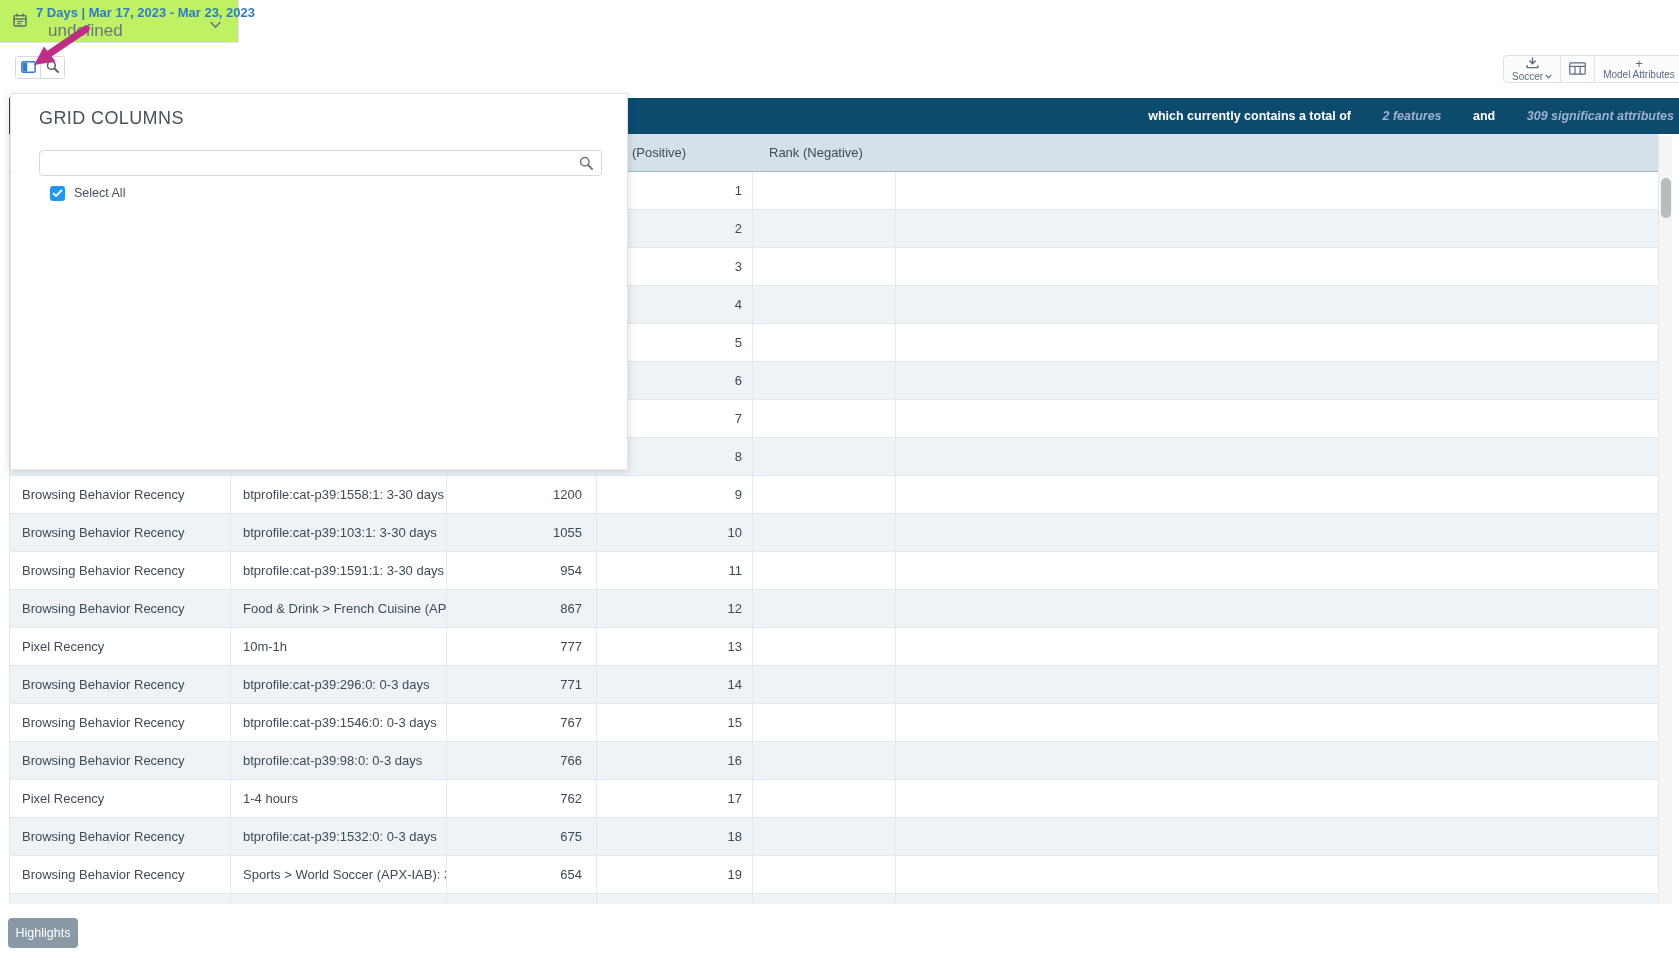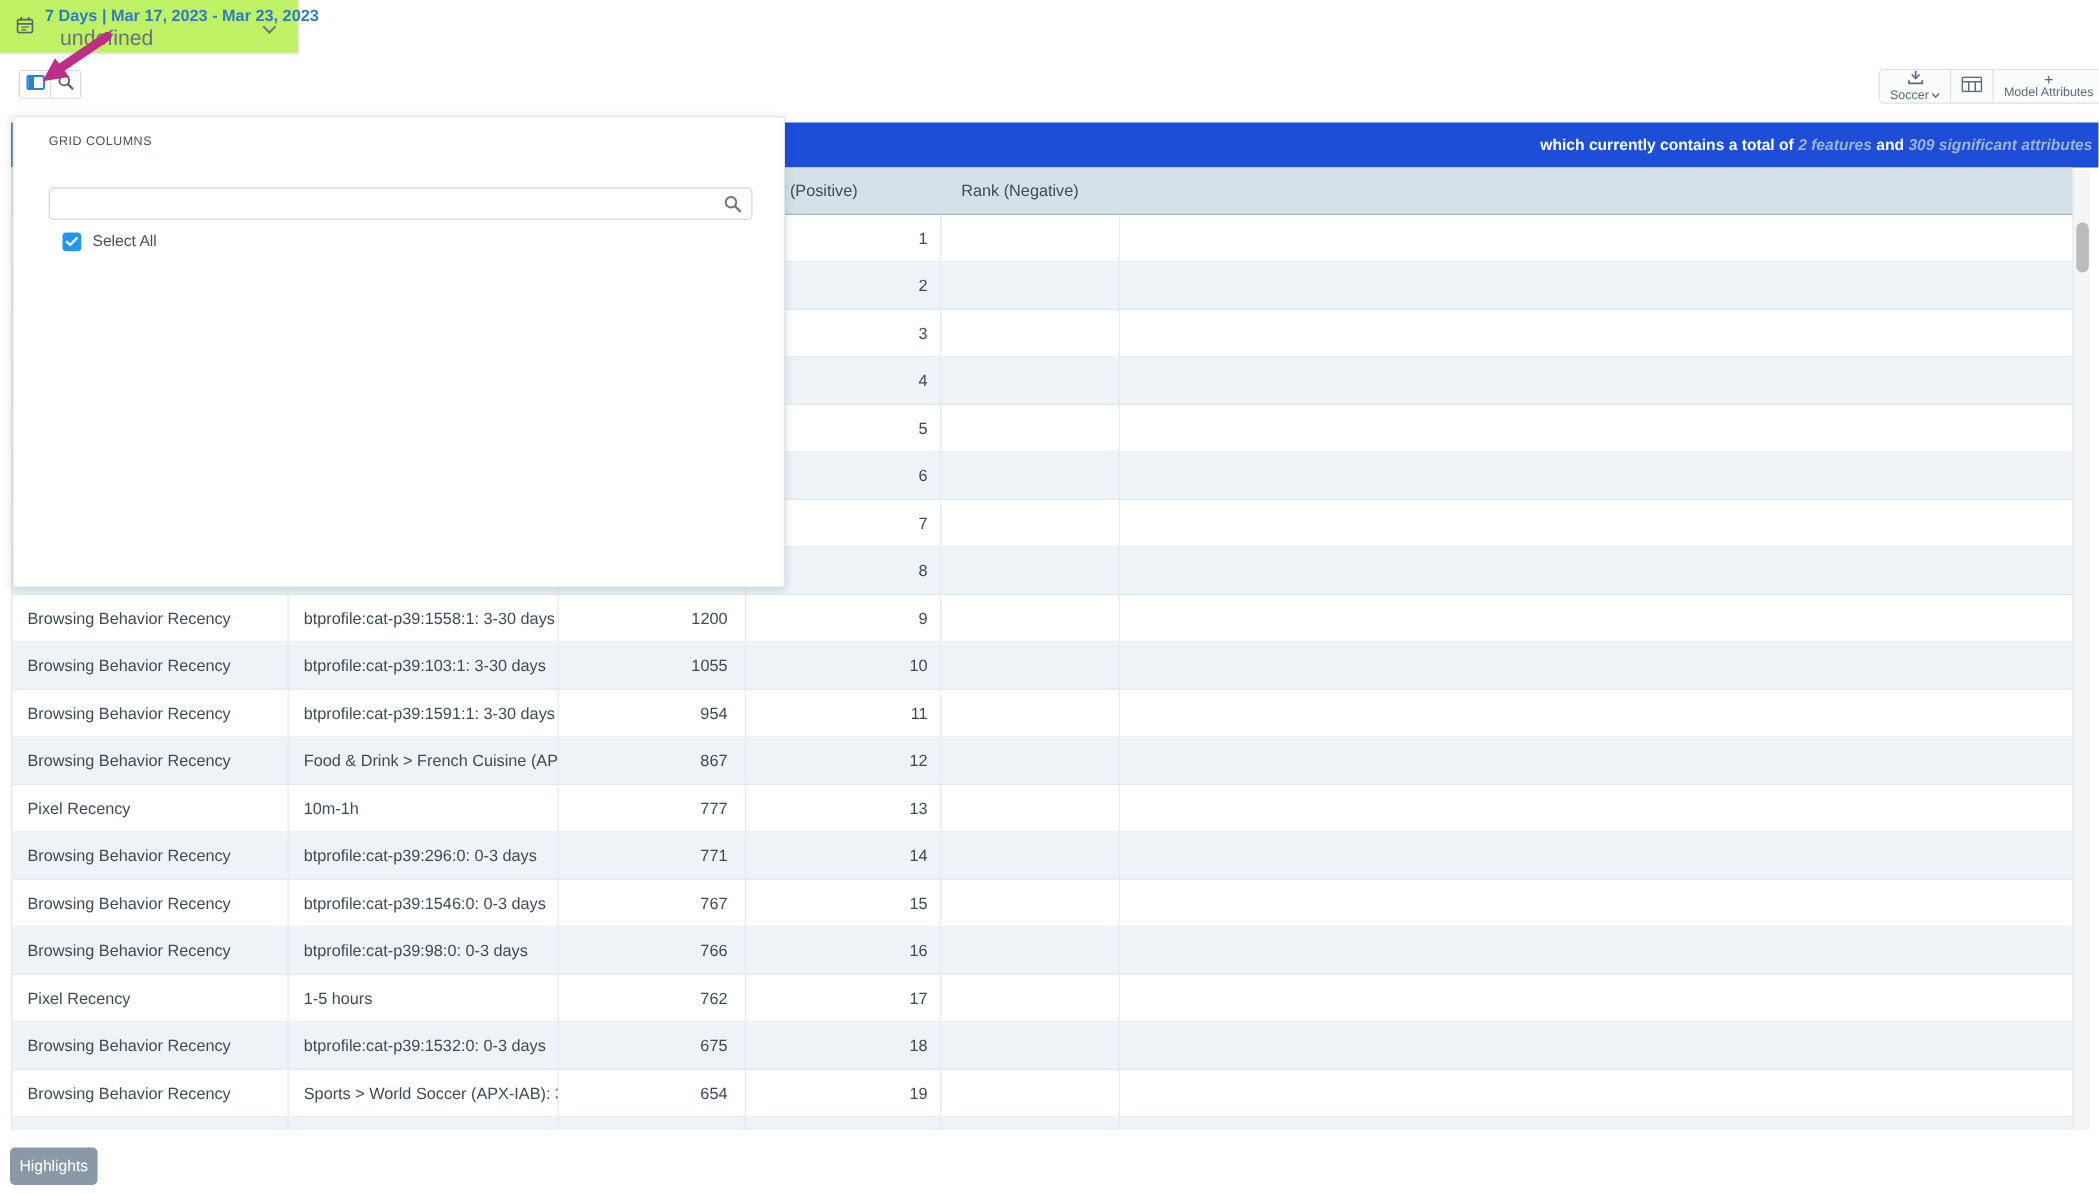--- a/index.html
+++ b/index.html
@@ -23,23 +23,23 @@
   
   .anno-arrow { position:absolute; left:22px; top:20px; z-index:60; pointer-events:none; }
 
   
   .actions { position:absolute; left:1503px; top:55px; display:flex; border:1px solid #dee2e6; border-radius:4px; background:#fbfcfc; height:28px; }
   .action-btn { display:flex; flex-direction:column; align-items:center; justify-content:center; padding:2px 8px; color:#5c6b82; font-size:10px; line-height:11px; white-space:nowrap; }
   .action-btn + .action-btn { border-left:1px solid #dee2e6; }
   .action-label { display:flex; align-items:center; gap:2px; }
 
   
-  .navy-bar { position:absolute; left:9px; top:98px; width:1670px; height:36px; background:#1d4ed8;
+  .navy-bar { position:absolute; left:9px; top:98px; width:1670px; height:36px; background:#0c4a6e;
     display:flex; align-items:center; justify-content:flex-end; padding-right:5px;
-    font-size:12.5px; color:#fff; font-weight:700; white-space:pre; }
+    font-size:12.5px; color:#fff; font-weight:700; white-space:pre;gap:28px; }
   .navy-bar .ital { color:#9fb2cb; font-style:italic; }
 
   
   .thead { position:absolute; left:9px; top:134px; width:1649px; height:38px; background:#d5e1e9;
     border-bottom:1px solid #9fb9c5; border-left:1px solid #dde6ec;
     display:grid; grid-template-columns:221px 216px 150px 156px 143px 1fr; align-items:center;
     font-size:13px; color:#3e4b57; }
   .thead .hcell { padding-left:12px; overflow:hidden; white-space:nowrap; }
   .thead .hcell.no-pad { padding-left:1px; }
   .tbody { position:absolute; left:9px; top:172px; width:1649px; height:732px; overflow:hidden;
@@ -53,21 +53,21 @@
   .tcell.rank { justify-content:flex-end; padding-left:0; padding-right:10px; }
   .tcell.filler { border-right:none; }
 
   
   .vscroll { position:absolute; left:1658px; top:136px; width:14px; height:768px; background:#f4f5f6; border-left:1px solid #e3e6e9; }
   .vthumb { position:absolute; left:2px; top:42px; width:10px; height:40px; background:#b8bcbf; border-radius:5px; }
 
   
   .popup { position:absolute; left:10px; top:93px; width:618px; height:377px; background:#fff;
     border:1px solid #e2e5e8; border-radius:2px; box-shadow:0 2px 8px rgba(40,50,60,.18); z-index:50; }
-  .popup-title { position:absolute; left:28px; top:14px; font-size:10px; letter-spacing:.4px; color:#47525c; }
+  .popup-title { position:absolute; left:28px; top:14px; font-size:18px; letter-spacing:.4px; color:#47525c; }
   .popup-search { position:absolute; left:28px; top:56px; width:563px; height:26px; }
   .popup-search input { width:100%; height:100%; border:1px solid #d8d8d8; border-radius:4px; padding:0 30px 0 10px; font-size:13px; font-family:"Liberation Sans",sans-serif; color:#3e4b57; outline:none; }
   .popup-search .mag { position:absolute; right:9px; top:6px; }
   .select-all { position:absolute; left:39px; top:92px; display:flex; align-items:flex-start; gap:9px; }
   .checkbox { width:15px; height:15px; border-radius:3px; background:#2196f3; display:flex; align-items:center; justify-content:center; }
   .select-all-label { font-size:12.5px; color:#47525c; }
 
   
   .highlights-btn { position:absolute; left:8px; top:918px; width:70px; height:30px; background:#8a99a5;
     border:none; border-radius:4px; color:#fff; font-size:12.5px; font-family:"Liberation Sans",sans-serif;
@@ -297,21 +297,21 @@
       <div class="trow even">
       <div class="tcell">Browsing Behavior Recency</div>
       <div class="tcell">btprofile:cat-p39:98:0: 0-3 days</div>
       <div class="tcell num">766</div>
       <div class="tcell rank">16</div>
       <div class="tcell"></div>
       <div class="tcell filler"></div>
     </div>
       <div class="trow">
       <div class="tcell">Pixel Recency</div>
-      <div class="tcell">1-5 hours</div>
+      <div class="tcell">1-4 hours</div>
       <div class="tcell num">762</div>
       <div class="tcell rank">17</div>
       <div class="tcell"></div>
       <div class="tcell filler"></div>
     </div>
       <div class="trow even">
       <div class="tcell">Browsing Behavior Recency</div>
       <div class="tcell">btprofile:cat-p39:1532:0: 0-3 days</div>
       <div class="tcell num">675</div>
       <div class="tcell rank">18</div>

